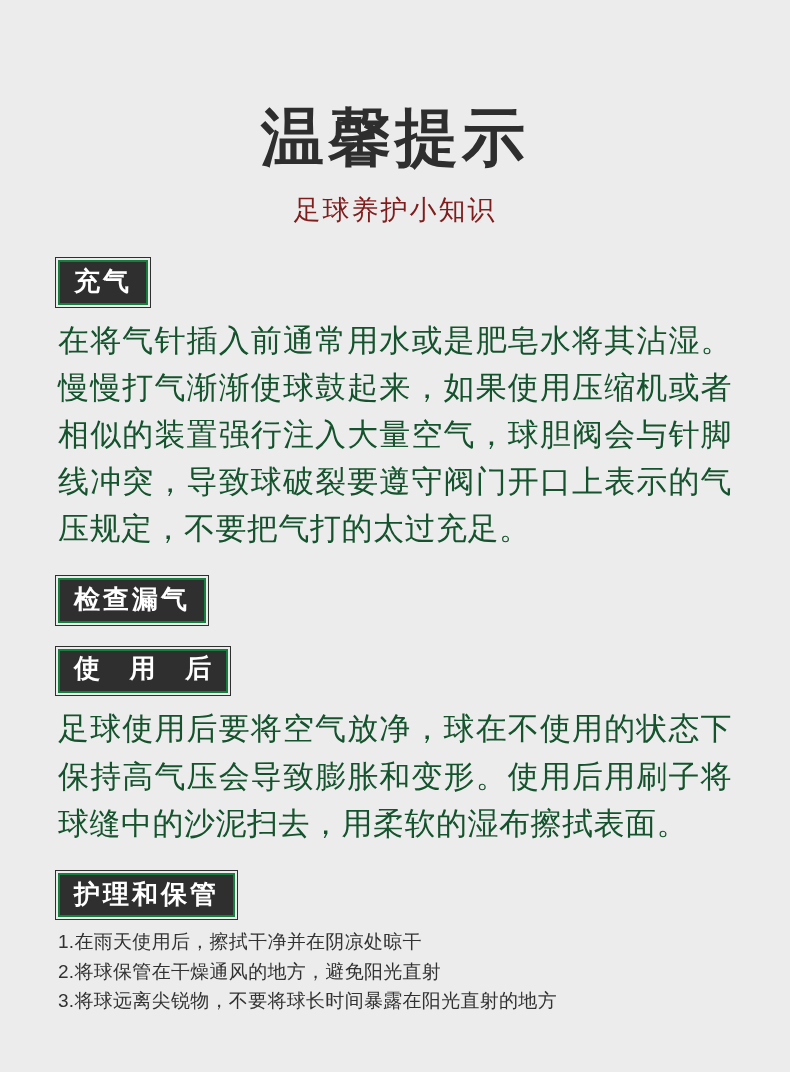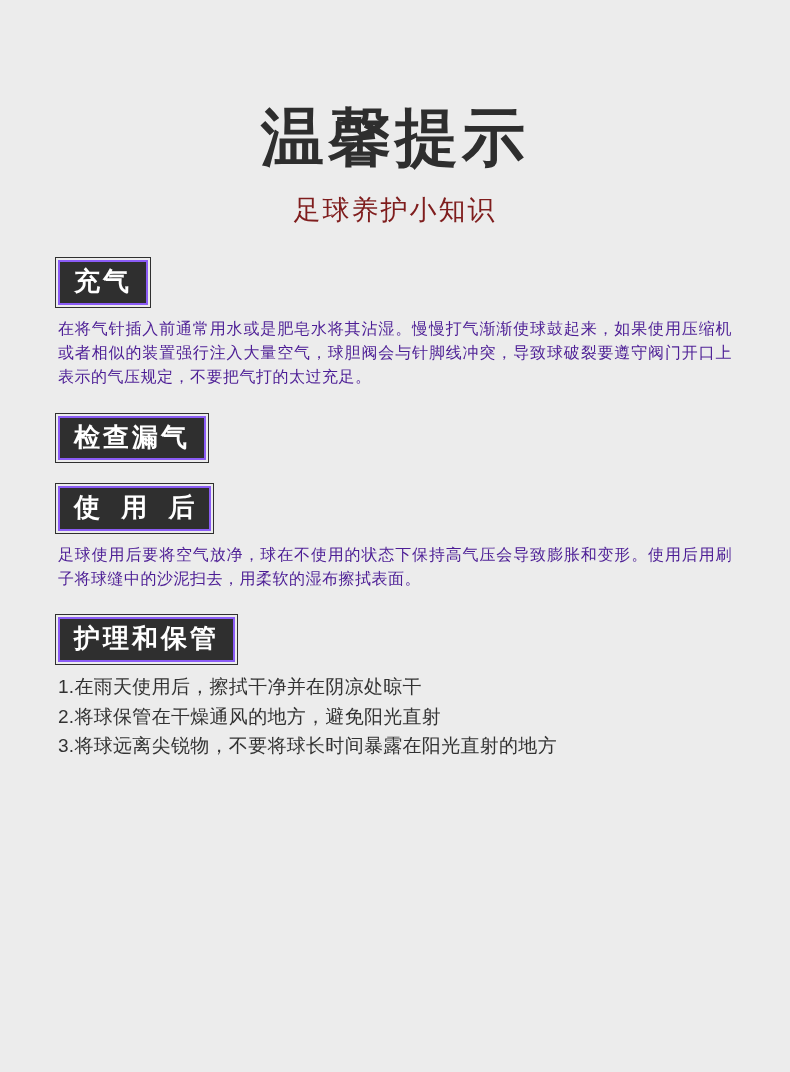--- a/index.html
+++ b/index.html
@@ -47,31 +47,32 @@
   }
   .tag {
     display: inline-block;
     background: #2f2f2f;
     color: #ffffff;
     font-size: 26px;
     font-weight: bold;
     letter-spacing: 3px;
     padding: 5px 14px 7px 14px;
     line-height: 1.1;
-    border: 2px solid #8b5cf6;
+    border: 2px solid #15803d;
     box-shadow: 0 0 0 2px #ececec, 0 0 0 3px #2f2f2f;
   }
   .tag.wide {
     letter-spacing: 7px;
     padding-right: 8px;
+    font-family: Liberation Mono, monospace;
   }
   .body-text {
-    font-size: 16px;
+    font-size: 31px;
     line-height: 1.52;
-    color: #4c1d95;
+    color: #14532d;
     margin: 12px 0 0 0;
     letter-spacing: 0.5px;
     text-align: justify;
   }
   .list {
     margin: 10px 0 0 0;
     padding: 0;
     list-style: none;
   }
   .list li {

